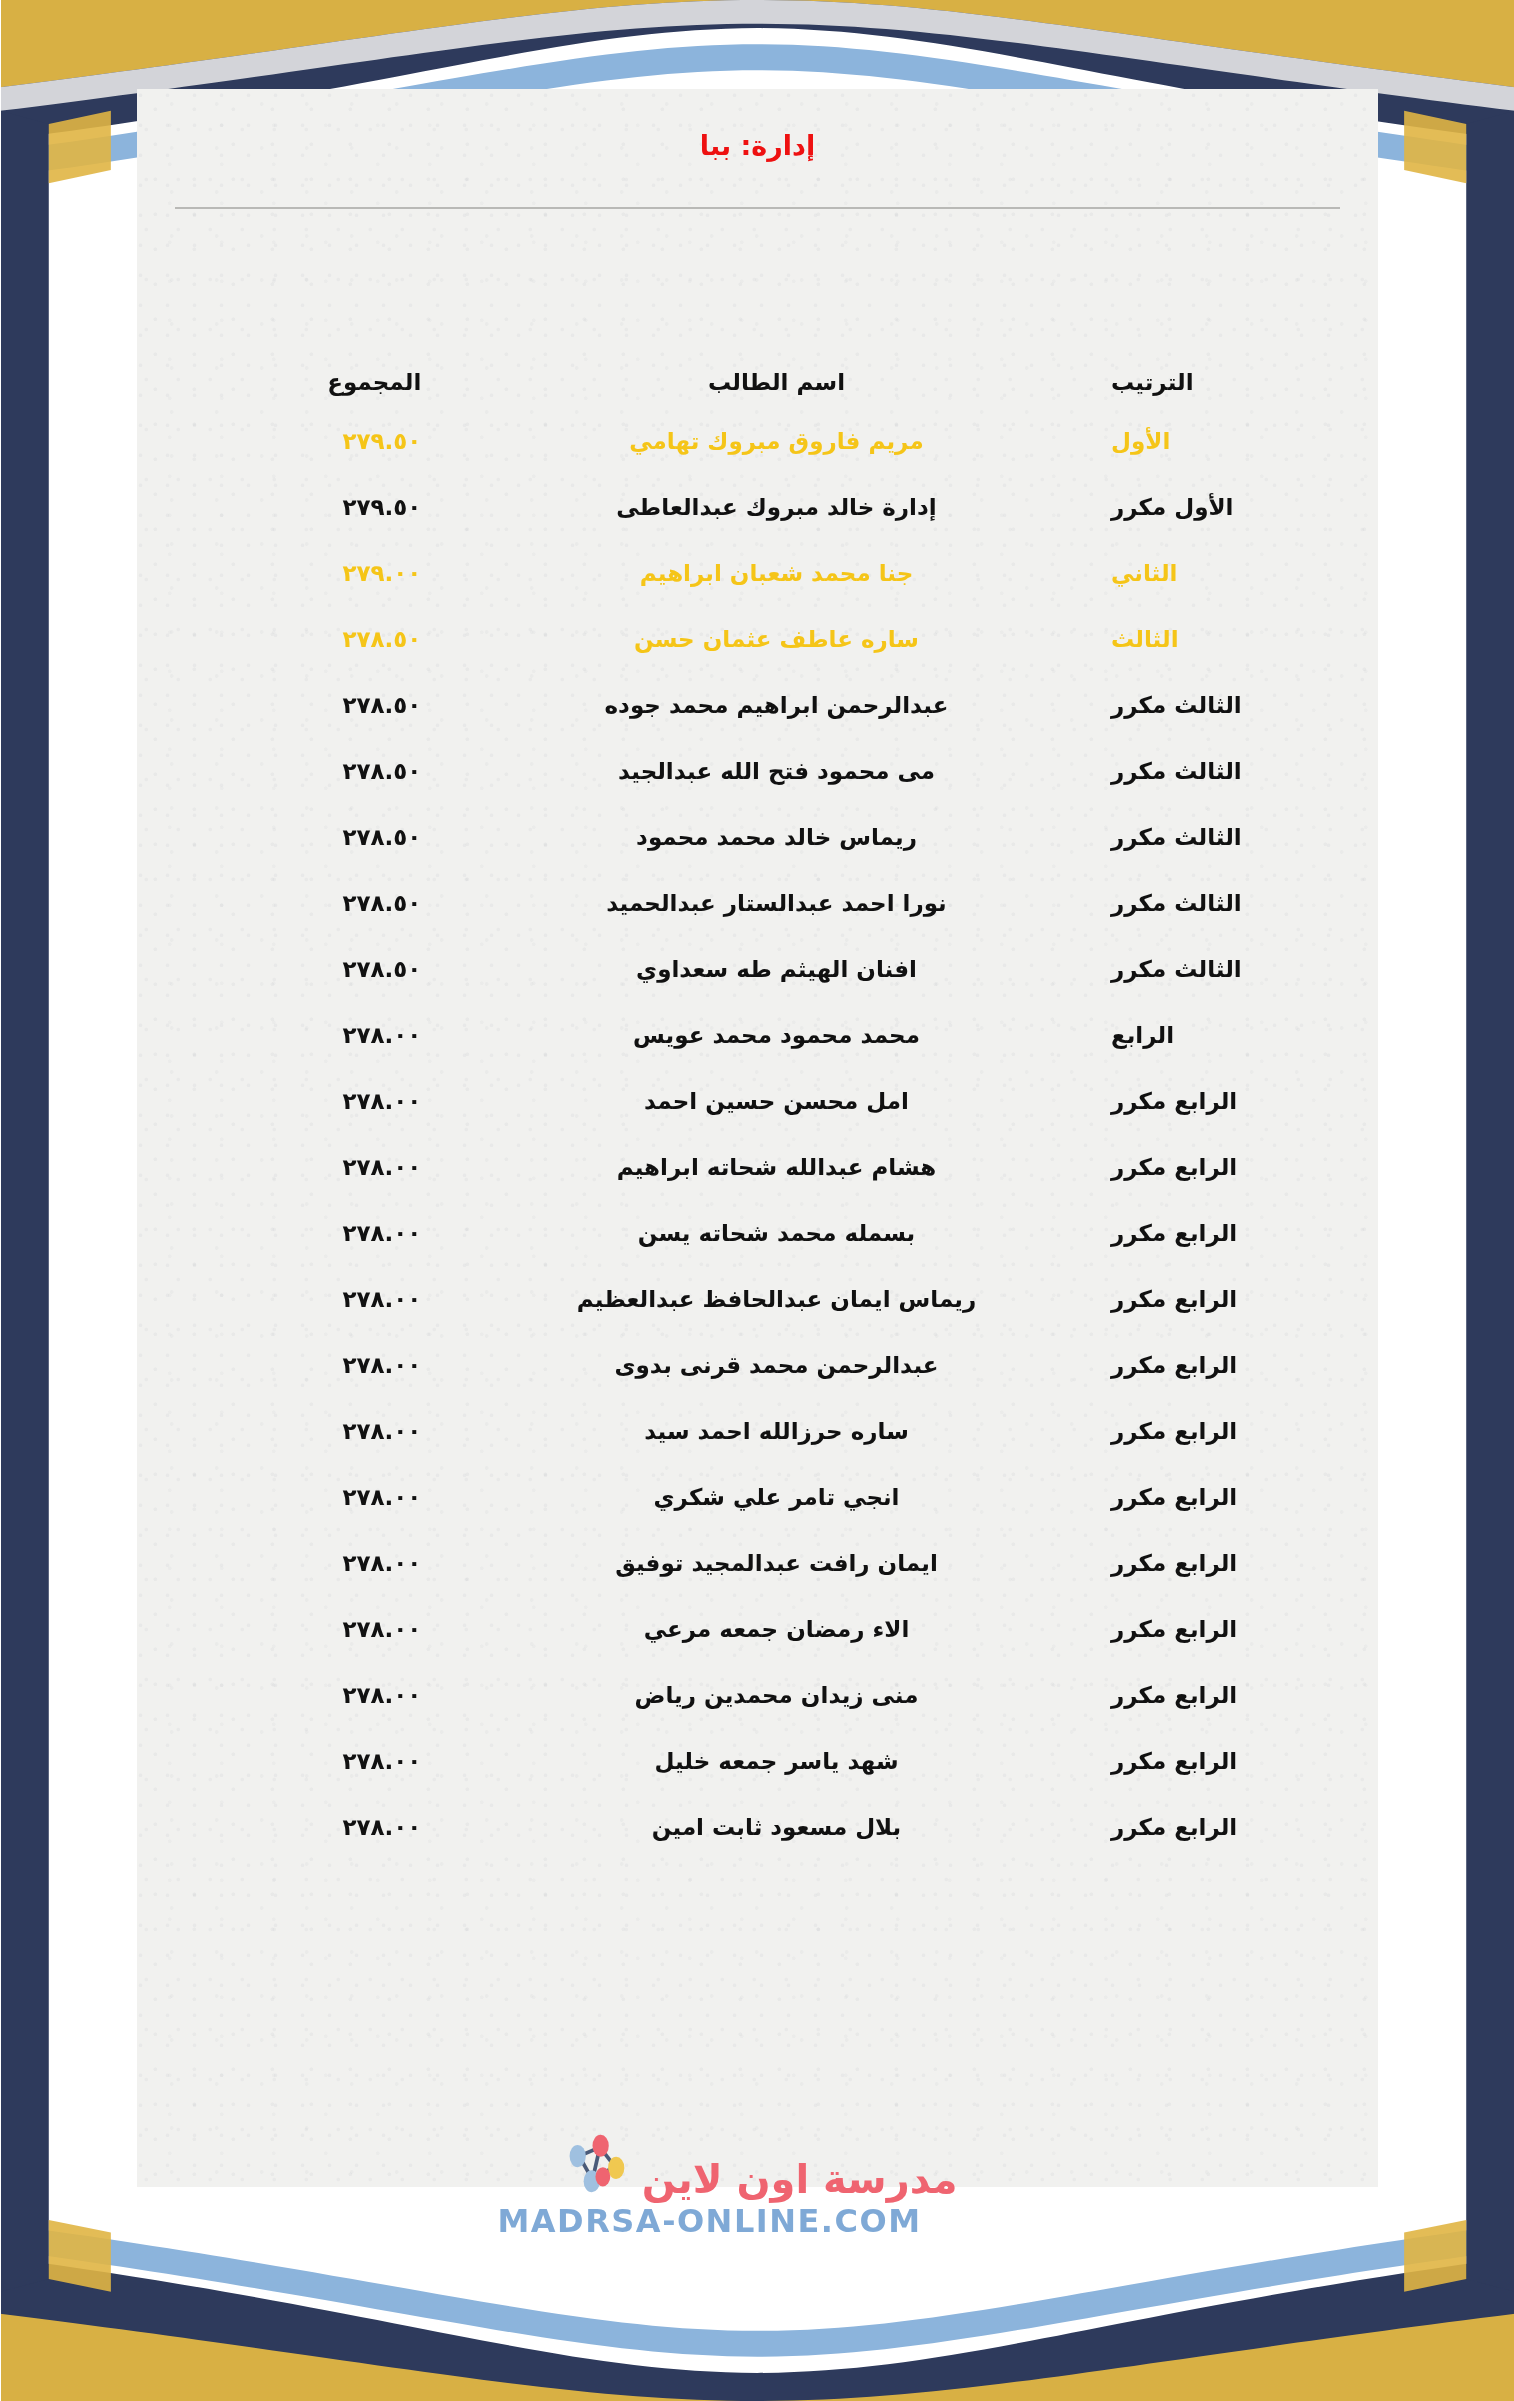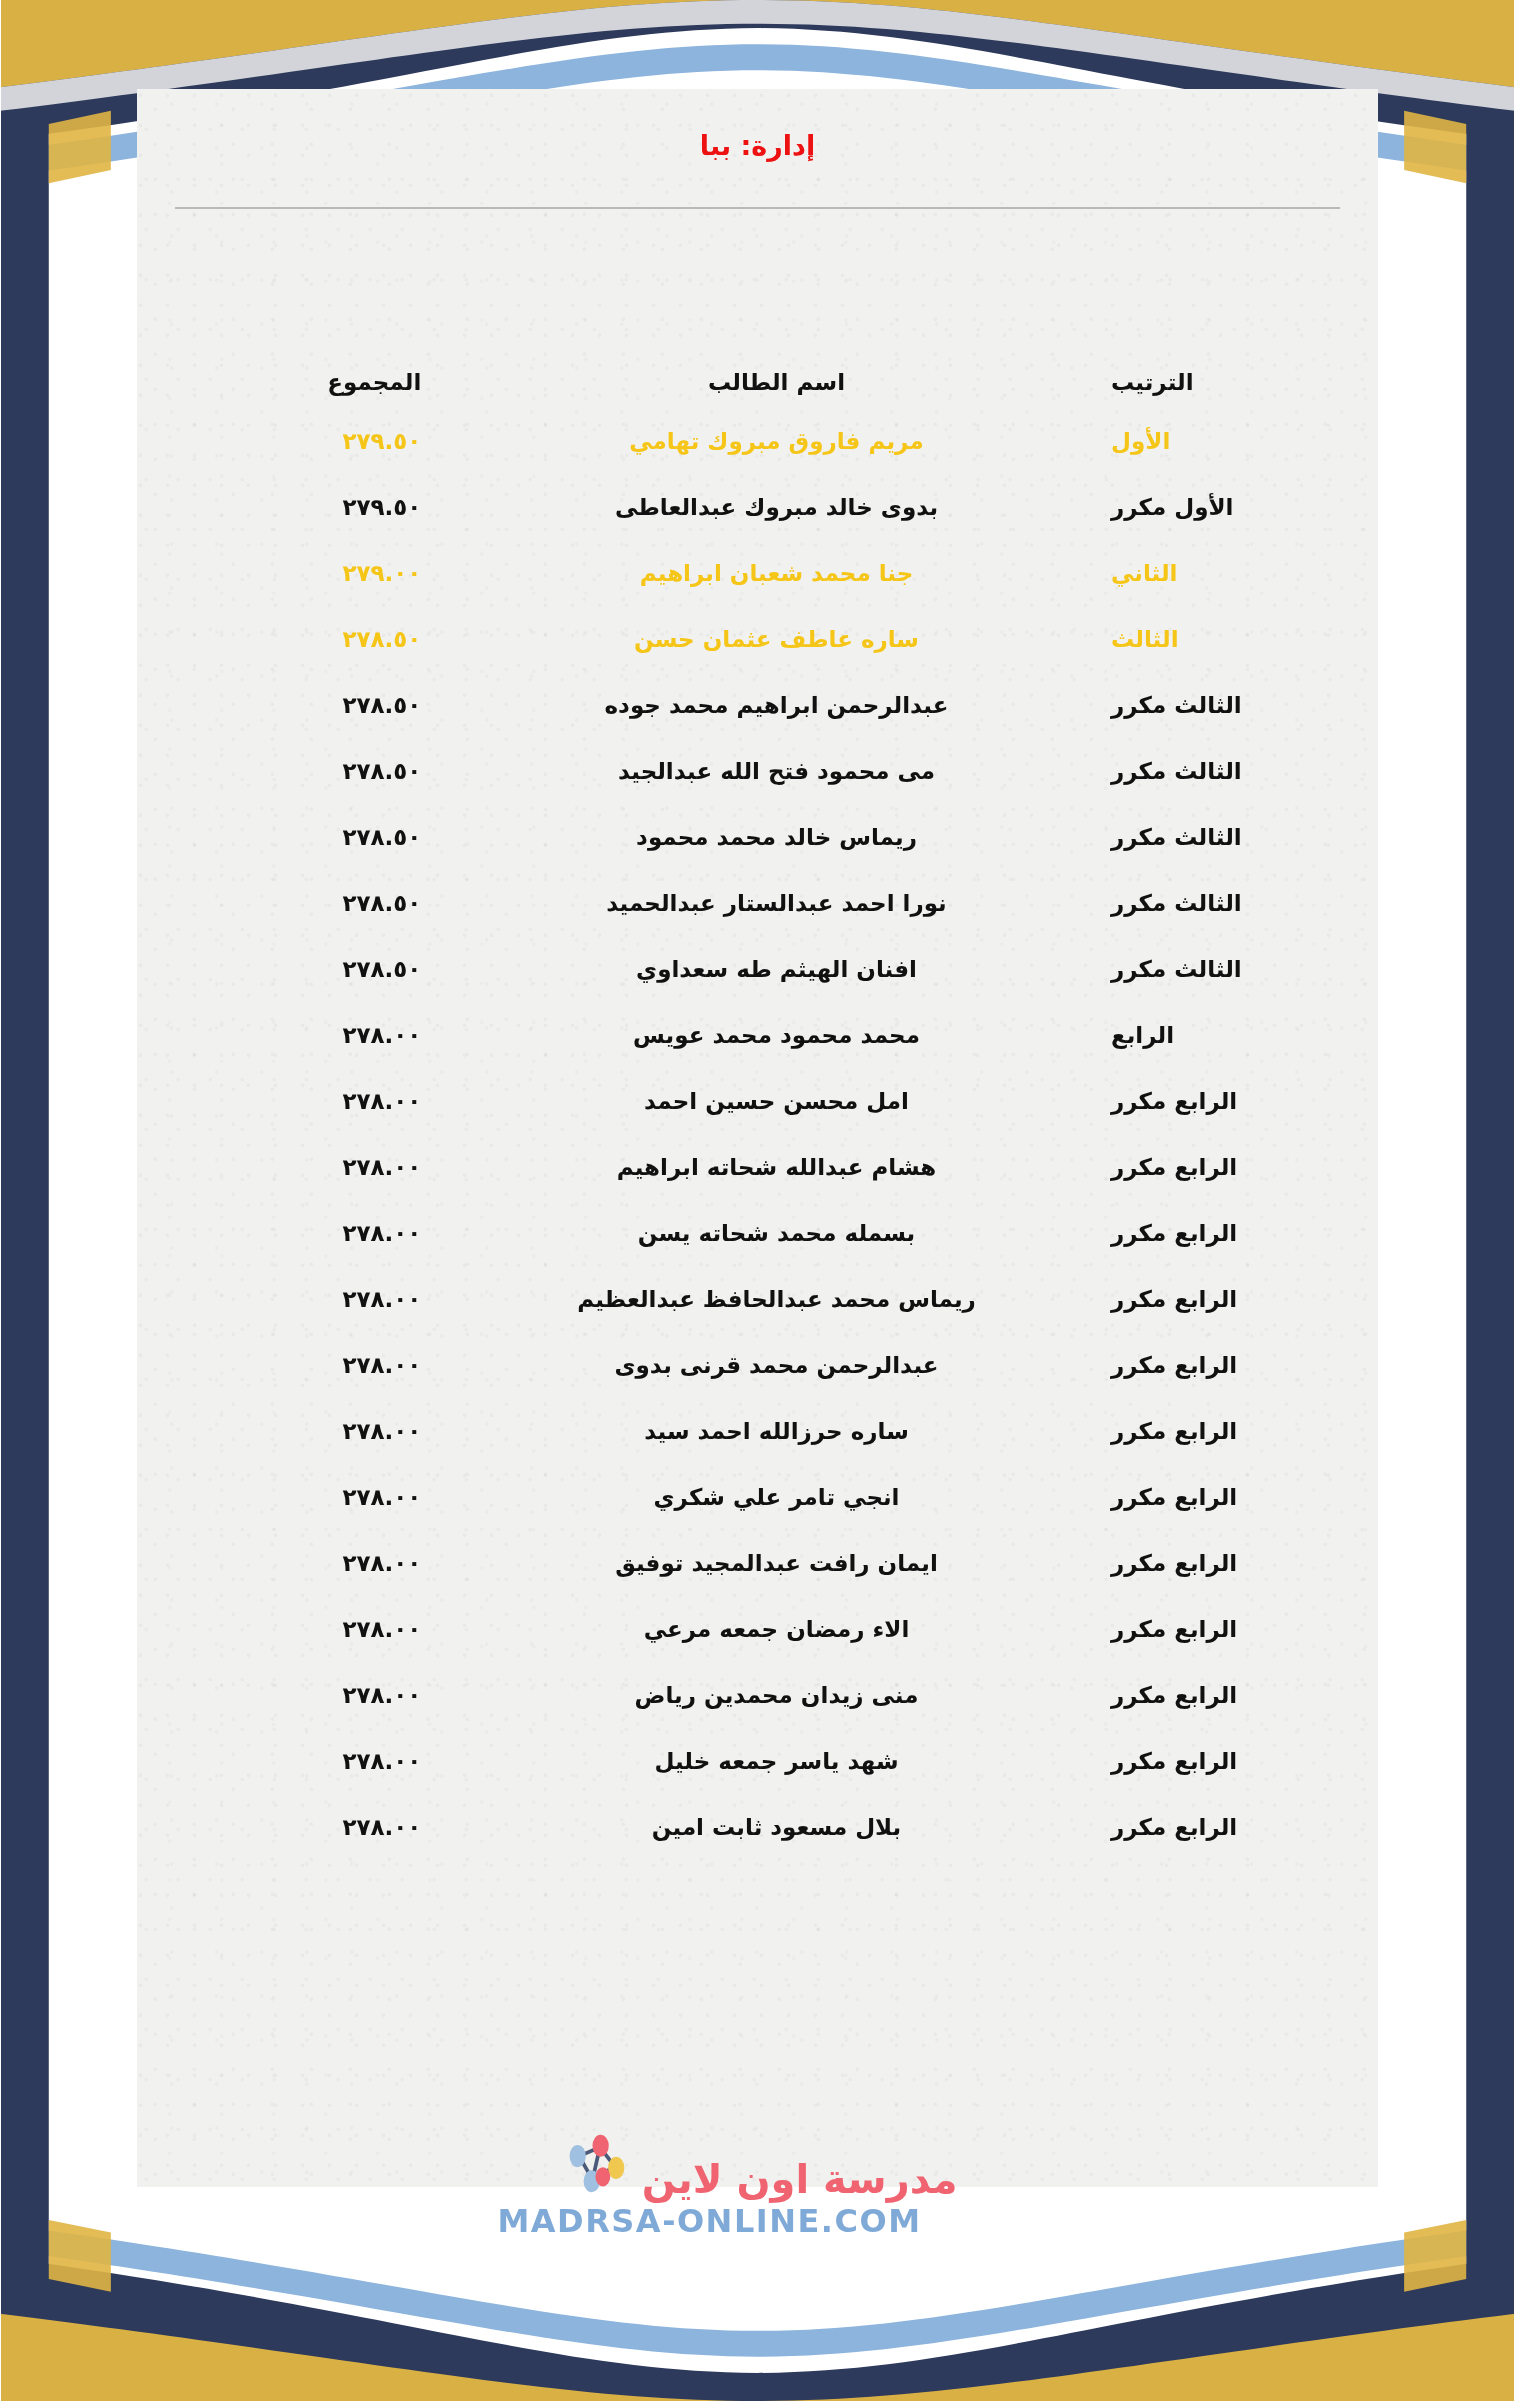--- a/index.html
+++ b/index.html
@@ -213,21 +213,21 @@
       </tr>
     </thead>
     <tbody id="table-body">
         <tr class="gold">
           <td class="col-rank">الأول</td>
           <td class="col-name">مريم فاروق مبروك تهامي</td>
           <td class="col-total">٢٧٩.٥٠</td>
         </tr>
         <tr>
           <td class="col-rank">الأول مكرر</td>
-          <td class="col-name">بدوى خالد مبروك عبدالعاطى</td>
+          <td class="col-name">إدارة خالد مبروك عبدالعاطى</td>
           <td class="col-total">٢٧٩.٥٠</td>
         </tr>
         <tr class="gold">
           <td class="col-rank">الثاني</td>
           <td class="col-name">جنا محمد شعبان ابراهيم</td>
           <td class="col-total">٢٧٩.٠٠</td>
         </tr>
         <tr class="gold">
           <td class="col-rank">الثالث</td>
           <td class="col-name">ساره عاطف عثمان حسن</td>
@@ -273,21 +273,21 @@
           <td class="col-name">هشام عبدالله شحاته ابراهيم</td>
           <td class="col-total">٢٧٨.٠٠</td>
         </tr>
         <tr>
           <td class="col-rank">الرابع مكرر</td>
           <td class="col-name">بسمله محمد شحاته يسن</td>
           <td class="col-total">٢٧٨.٠٠</td>
         </tr>
         <tr>
           <td class="col-rank">الرابع مكرر</td>
-          <td class="col-name">ريماس محمد عبدالحافظ عبدالعظيم</td>
+          <td class="col-name">ريماس ايمان عبدالحافظ عبدالعظيم</td>
           <td class="col-total">٢٧٨.٠٠</td>
         </tr>
         <tr>
           <td class="col-rank">الرابع مكرر</td>
           <td class="col-name">عبدالرحمن محمد قرنى بدوى</td>
           <td class="col-total">٢٧٨.٠٠</td>
         </tr>
         <tr>
           <td class="col-rank">الرابع مكرر</td>
           <td class="col-name">ساره حرزالله احمد سيد</td>

